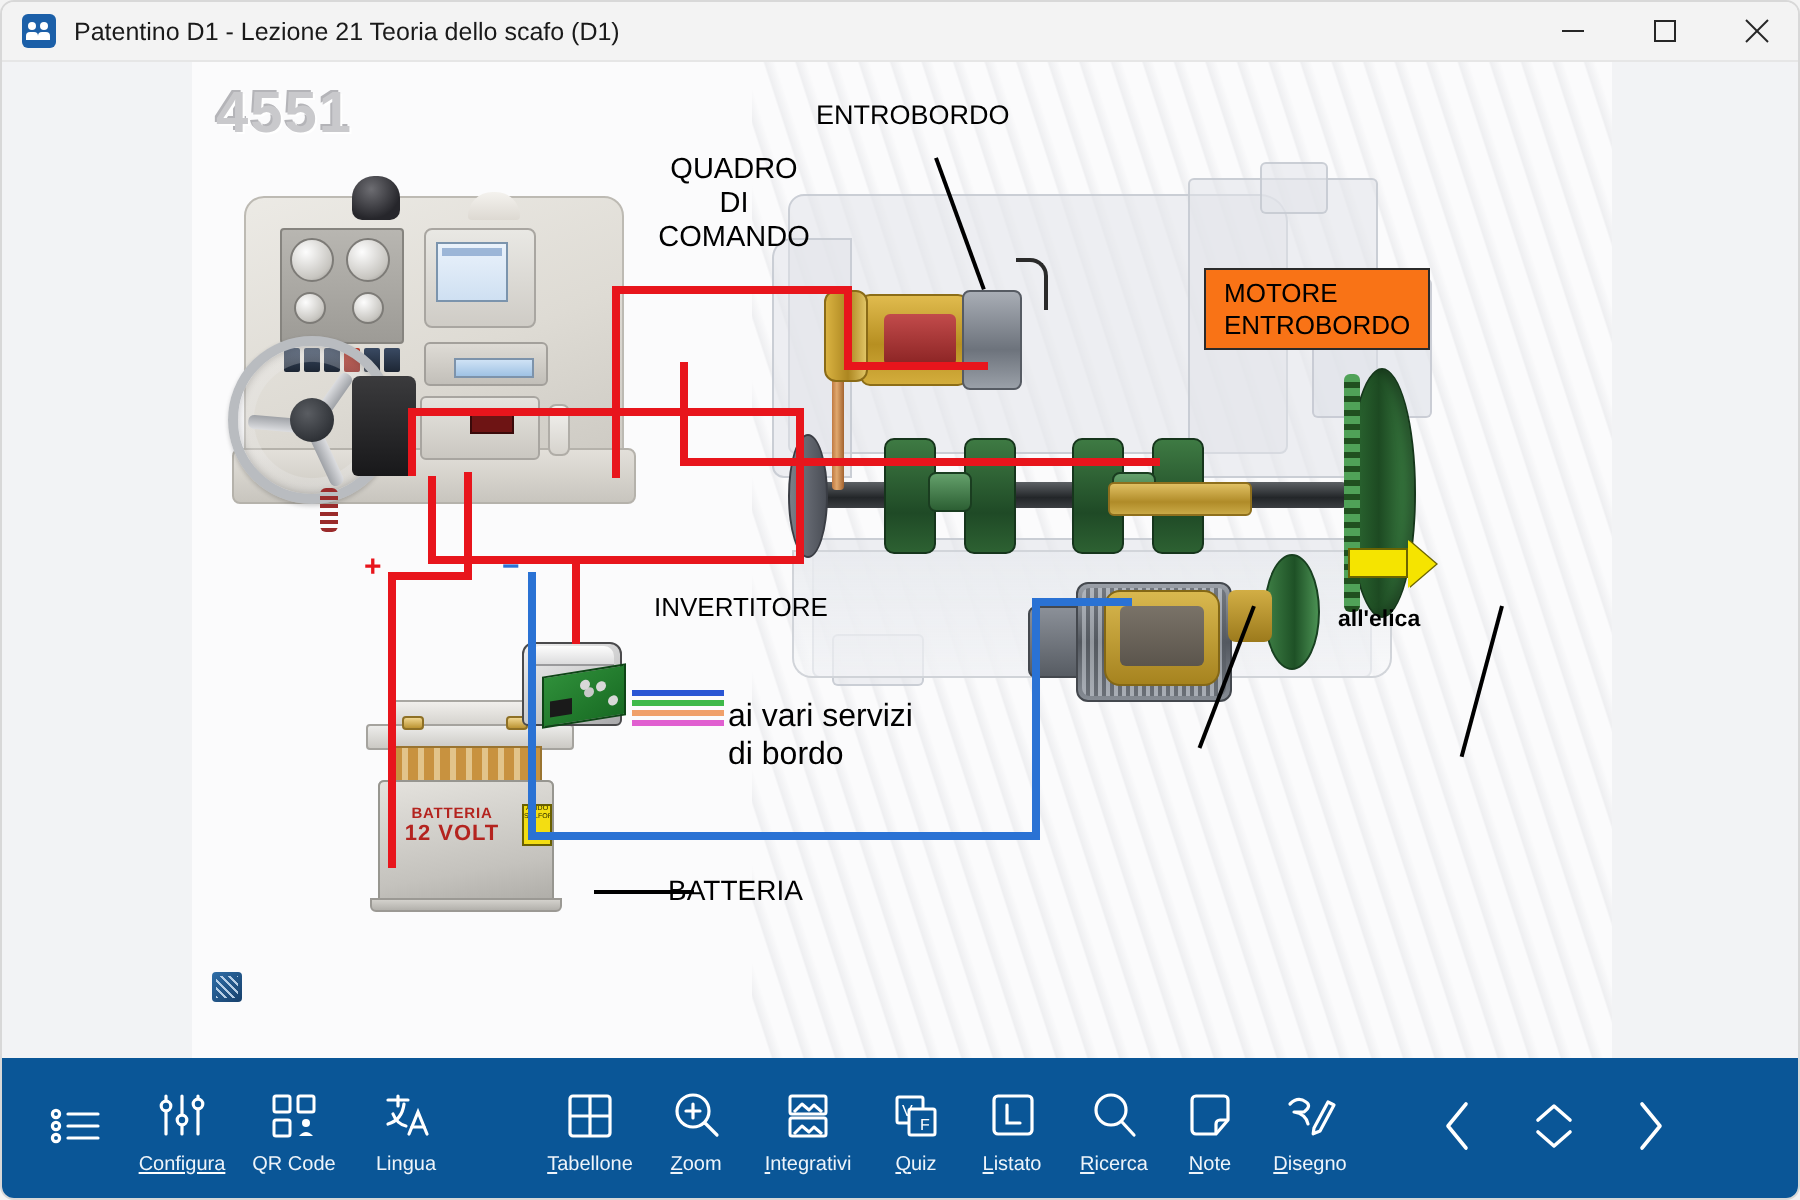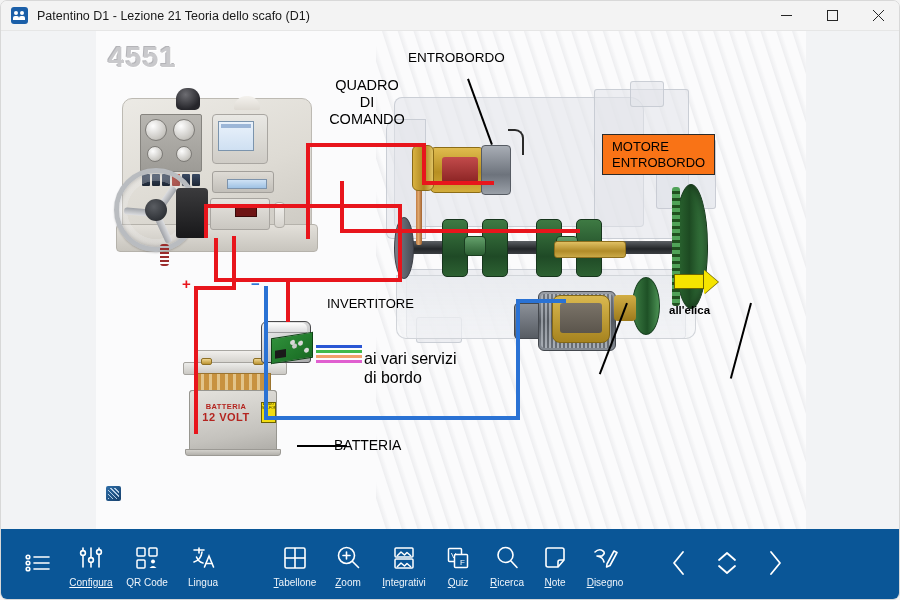--- a/index.html
+++ b/index.html
@@ -840,20 +840,29 @@
         <svg width="22" height="22" viewBox="0 0 22 22" fill="none" stroke="#fff" stroke-width="1.5">
           <rect x="1.5" y="1.5" width="13" height="13" rx="1"></rect>
           <rect x="7.5" y="7.5" width="13" height="13" rx="1" fill="#0a5697"></rect>
           <text x="4" y="11" font-family="Liberation Sans" font-size="8" fill="#fff" stroke="none">V</text>
           <text x="13" y="18" font-family="Liberation Sans" font-size="8" fill="#fff" stroke="none">F</text>
         </svg>
       </div>
       <div class="tb-lbl"><span class="ak">Q</span>uiz</div>
     </div>
 
+    <div class="tb-item" style="width:50px;">
+      <div class="tb-ico">
+        <svg width="21" height="21" viewBox="0 0 21 21" fill="none" stroke="#fff" stroke-width="1.6" stroke-linecap="round">
+          <rect x="1" y="1" width="19" height="19" rx="2"></rect>
+          <path d="M7.5 5.5 v9 h6.5"></path>
+        </svg>
+      </div>
+      <div class="tb-lbl"><span class="ak">L</span>istato</div>
+    </div>
 
 
     <div class="tb-item" style="width:52px;">
       <div class="tb-ico">
         <svg width="23" height="23" viewBox="0 0 23 23" fill="none" stroke="#fff" stroke-width="1.6" stroke-linecap="round">
           <circle cx="9.5" cy="9" r="7.5"></circle>
             <line x1="15" y1="15" x2="21" y2="21.5"></line>
         </svg>
       </div>
       <div class="tb-lbl"><span class="ak">R</span>icerca</div>

